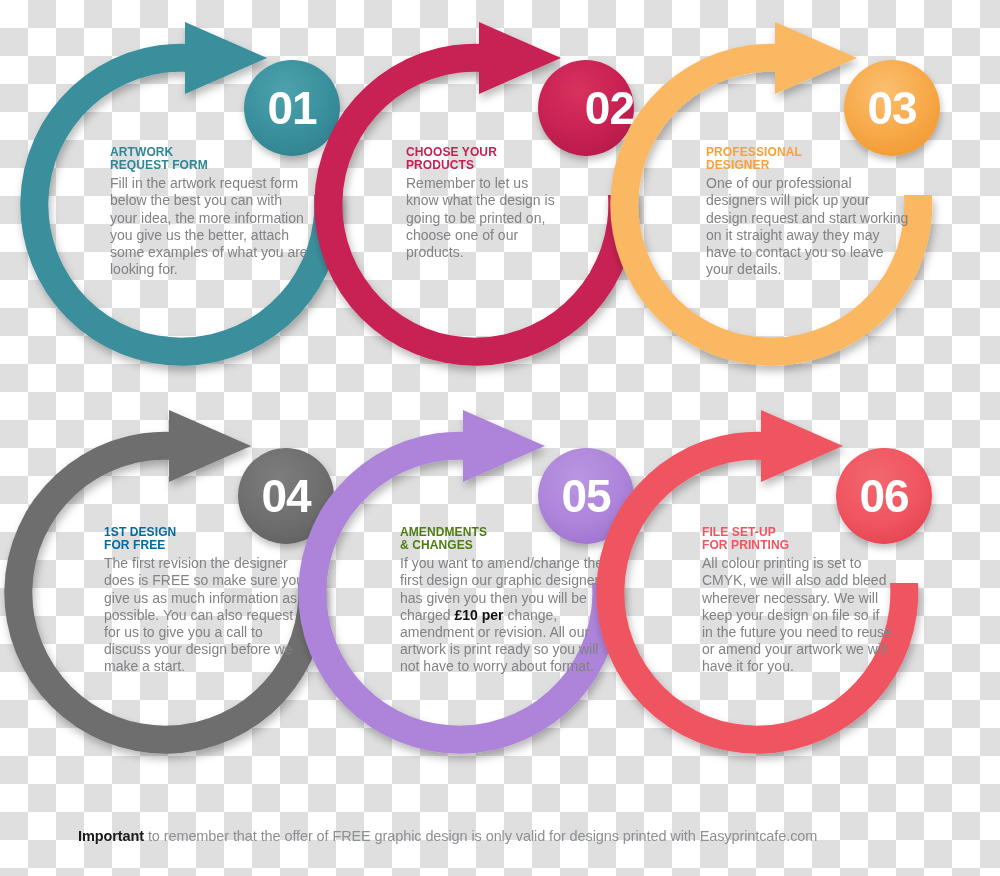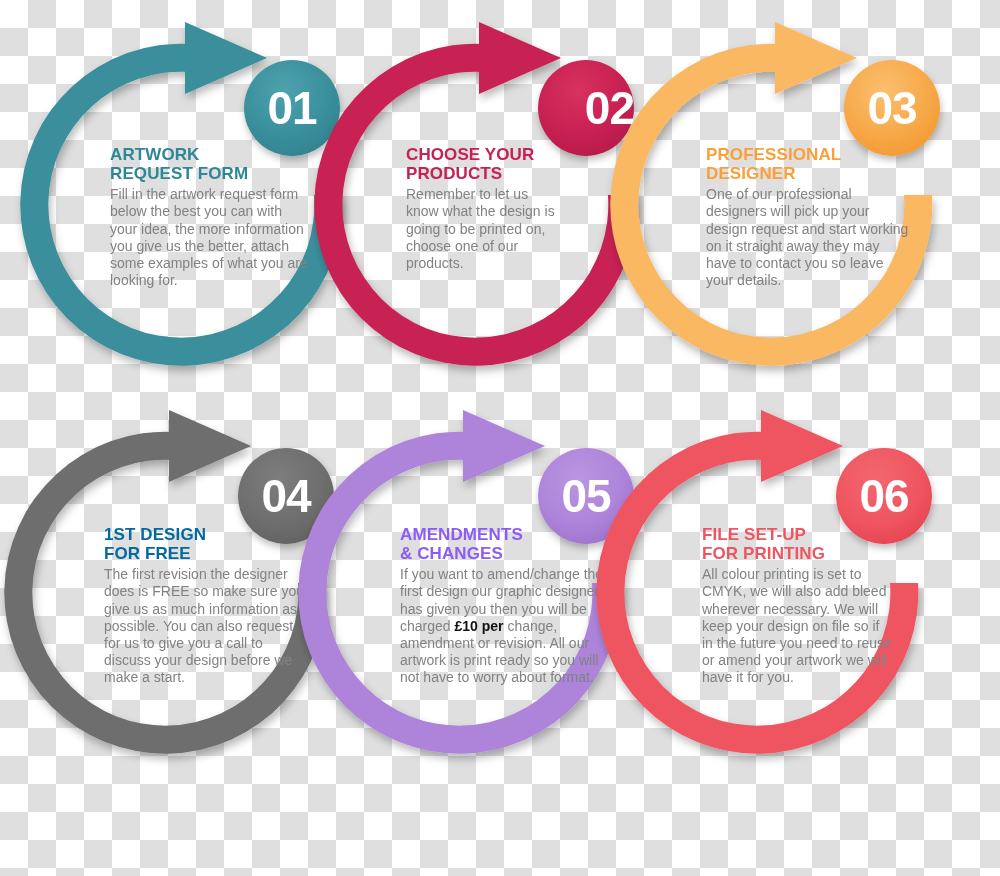--- a/index.html
+++ b/index.html
@@ -57,21 +57,21 @@
     box-shadow: 1px 4px 7px rgba(0,0,0,0.26);
   }
 
   .copy {
     position: absolute;
     width: 200px;
   }
 
   .copy .title {
     font-weight: 700;
-    font-size: 17px;
+    font-size: 12px;
     line-height: 1.1;
     letter-spacing: 0.1px;
     margin: 0 0 3px 0;
     text-transform: uppercase;
   }
 
   .copy .body {
     font-size: 14px;
     line-height: 1.22;
     color: #808285;
@@ -246,21 +246,21 @@
                  A 161 161 0 1 0 320 185
                  L 292 185
                  A 133 133 0 1 1 169 62 Z" fill="#ad84da"></path>
         <path d="M 163 12 L 245 48 L 163 84 Z" fill="#ad84da"></path>
       </g>
     </svg>
     <div class="badge" style="background:radial-gradient(circle at 42% 32%, #ba96e0 0%, #ad84da 52%, #9669c6 100%);">
       <span>05</span>
     </div>
     <div class="copy">
-      <h3 class="title" style="color:#8b5cf6;">
+      <h3 class="title" style="color:#4d7c0f;">
         <span>AMENDMENTS</span><br>
         <span>&amp; CHANGES</span>
       </h3>
       <p class="body"><span>If you want to amend/change the first design our graphic designer has given you then you will be charged </span><b>£10 per</b><span> change, amendment or revision. All our artwork is print ready so you will not have to worry about format.</span></p>
     </div>
   </div>
 
   <div class="step" id="step-6">
     <svg class="arcsvg" viewBox="0 0 360 400">
       <defs>
@@ -281,14 +281,15 @@
     </div>
     <div class="copy">
       <h3 class="title" style="color:#ef5560;">
         <span>FILE SET-UP</span><br>
         <span>FOR PRINTING</span>
       </h3>
       <p class="body">All colour printing is set to CMYK, we will also add bleed wherever necessary. We will keep your design on file so if in the future you need to reuse or amend your artwork we will have it for you.</p>
     </div>
   </div>
 
+  <div id="footer"><b>Important</b><span> to remember that the offer of FREE graphic design is only valid for designs printed with Easyprintcafe.com</span></div>
 
 </div>
 
 </body></html>

